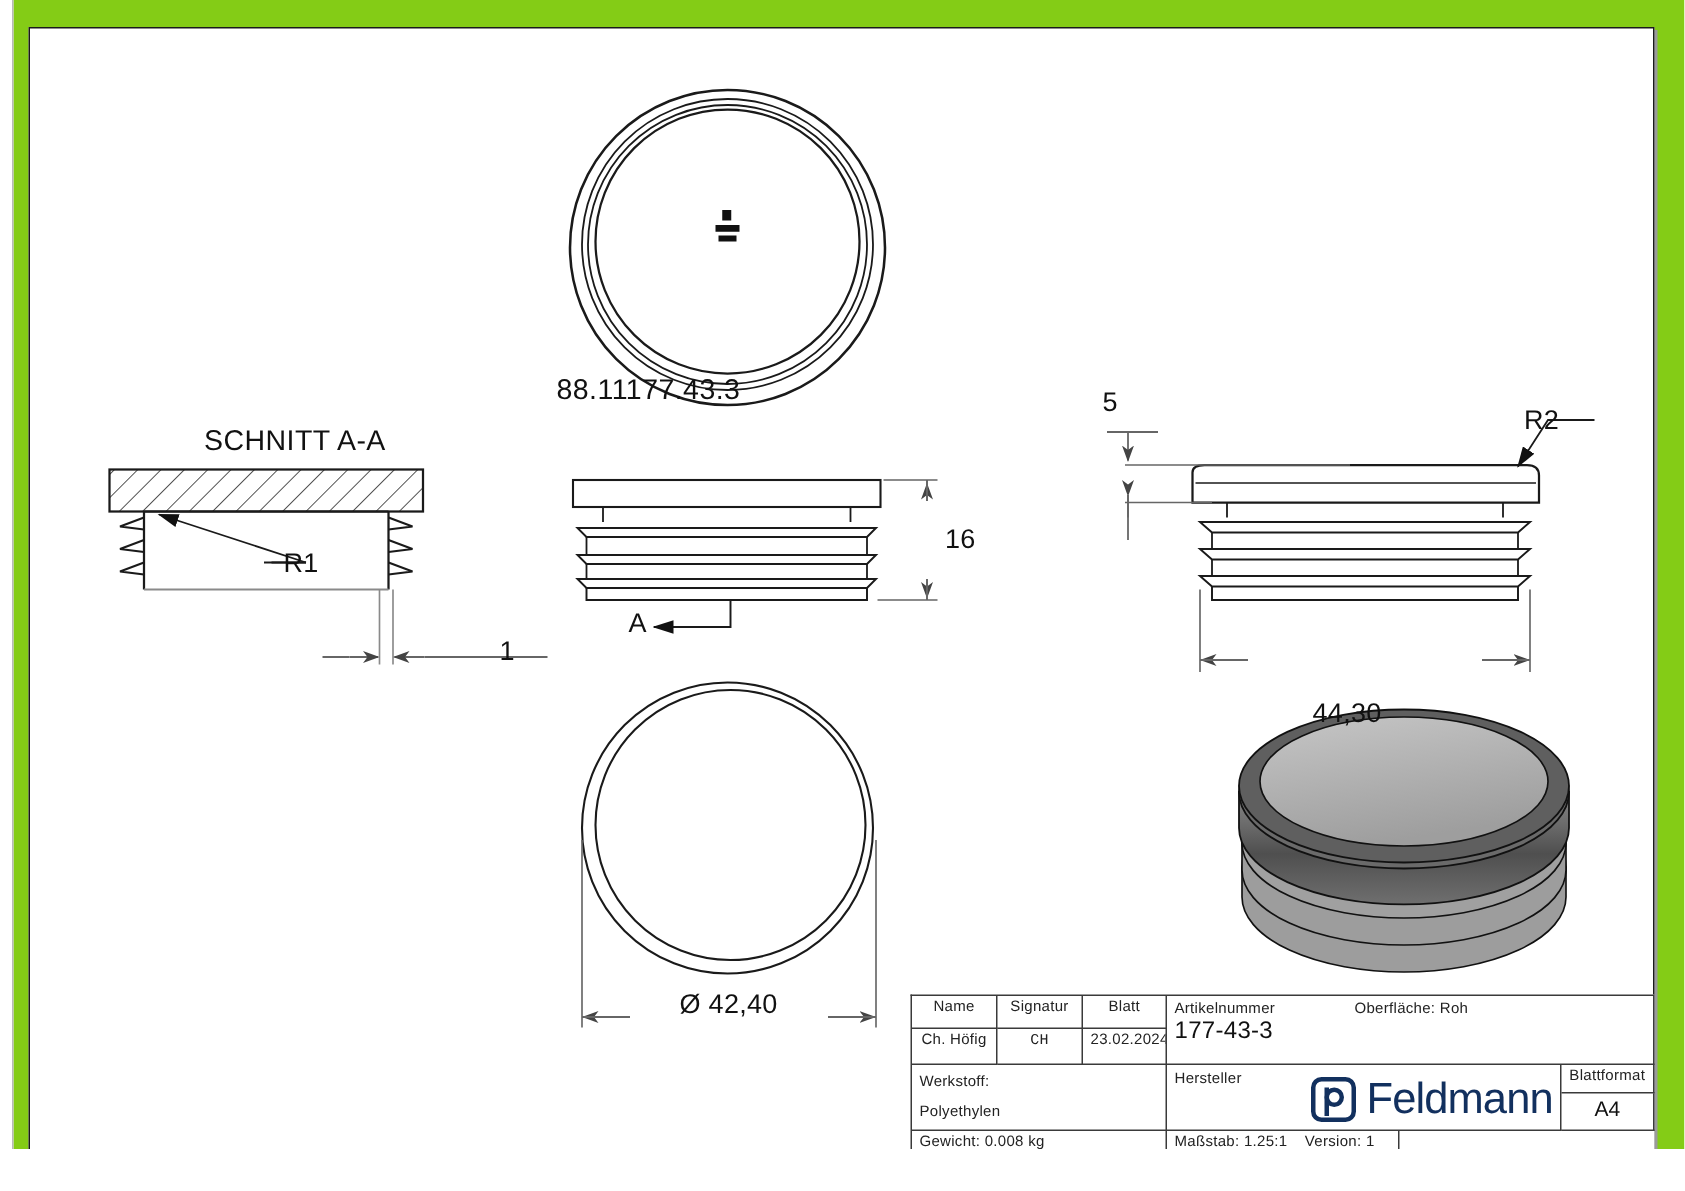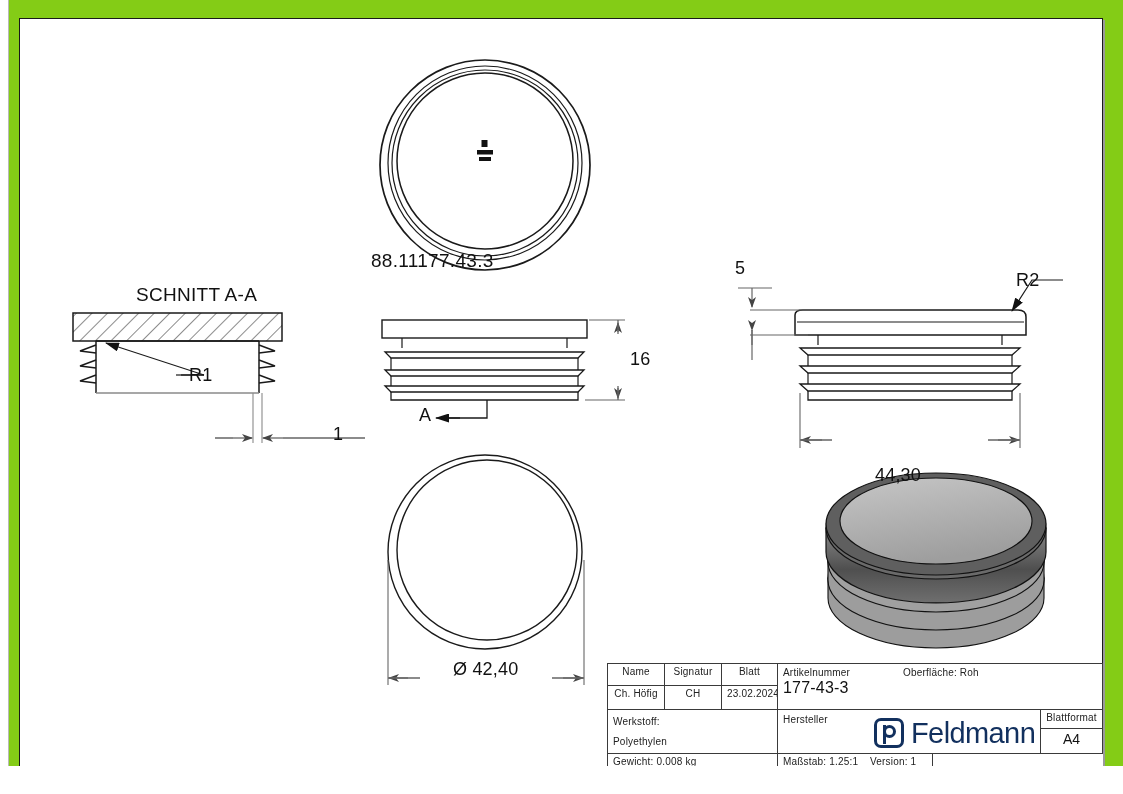--- a/index.html
+++ b/index.html
@@ -291,21 +291,21 @@
     <div class="tb-cell tb-center" style="left:57px; top:0; width:57px; height:22px;">
       <span class="tb-label">Signatur</span>
     </div>
     <div class="tb-cell tb-center" style="left:114px; top:0; width:56px; height:22px;">
       <span class="tb-label">Blatt</span>
     </div>
 
     <div class="tb-cell tb-center" style="left:0; top:22px; width:57px; height:24px;">
       <span class="tb-label">Ch. Höfig</span>
     </div>
-    <div class="tb-cell tb-center" style="left:57px; top:22px; width:57px; height:24px;">
+    <div class="tb-cell tb-center" style="left:57px; top:22px; width:57px; height:24px;font-family:Liberation Mono, monospace;">
       <span class="tb-label">CH</span>
     </div>
     <div class="tb-cell tb-center" style="left:114px; top:22px; width:56px; height:24px;">
       <span class="tb-label">23.02.2024</span>
     </div>
 
     <div class="tb-cell" style="left:170px; top:0; width:325px; height:46px;">
       <div style="position:relative; height:100%;">
         <span class="tb-label" style="position:absolute; left:0; top:1px;text-align:right;">Artikelnummer</span>
         <span class="tb-label" style="position:absolute; left:120px; top:1px;">Oberfläche:  Roh</span>

